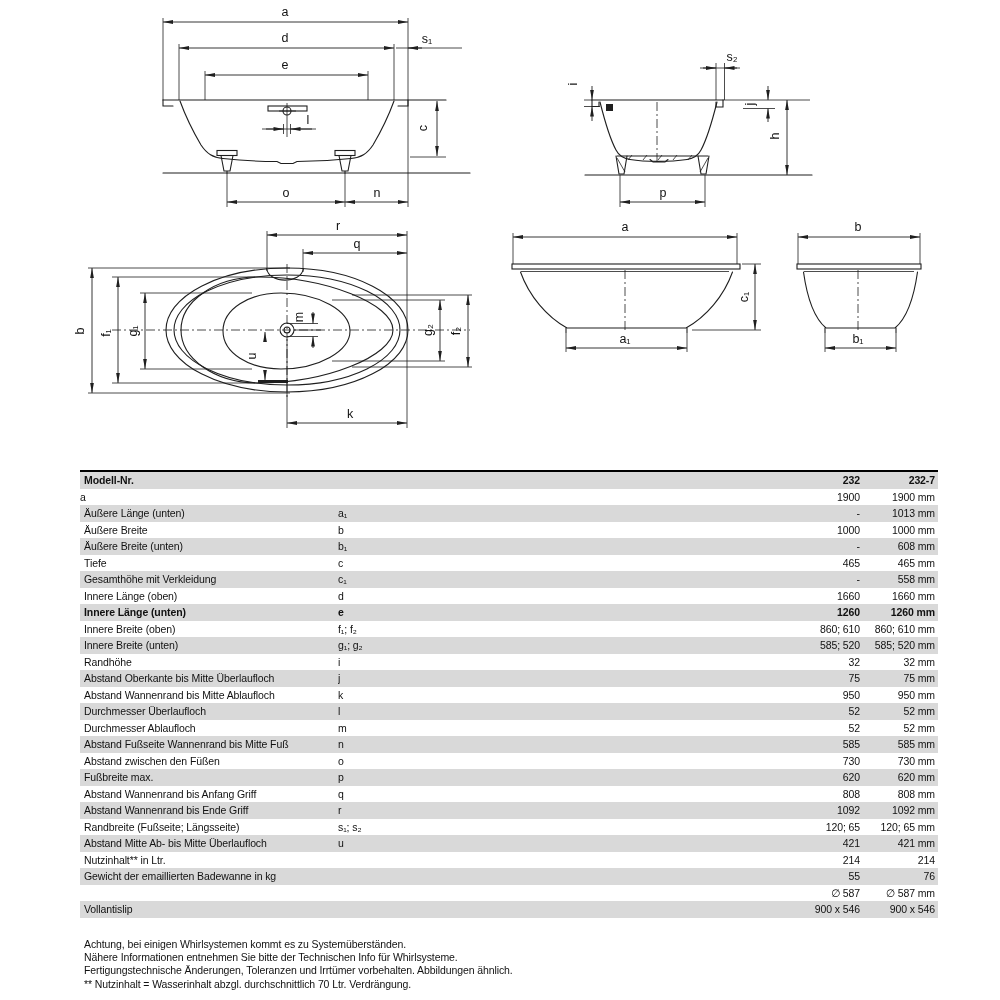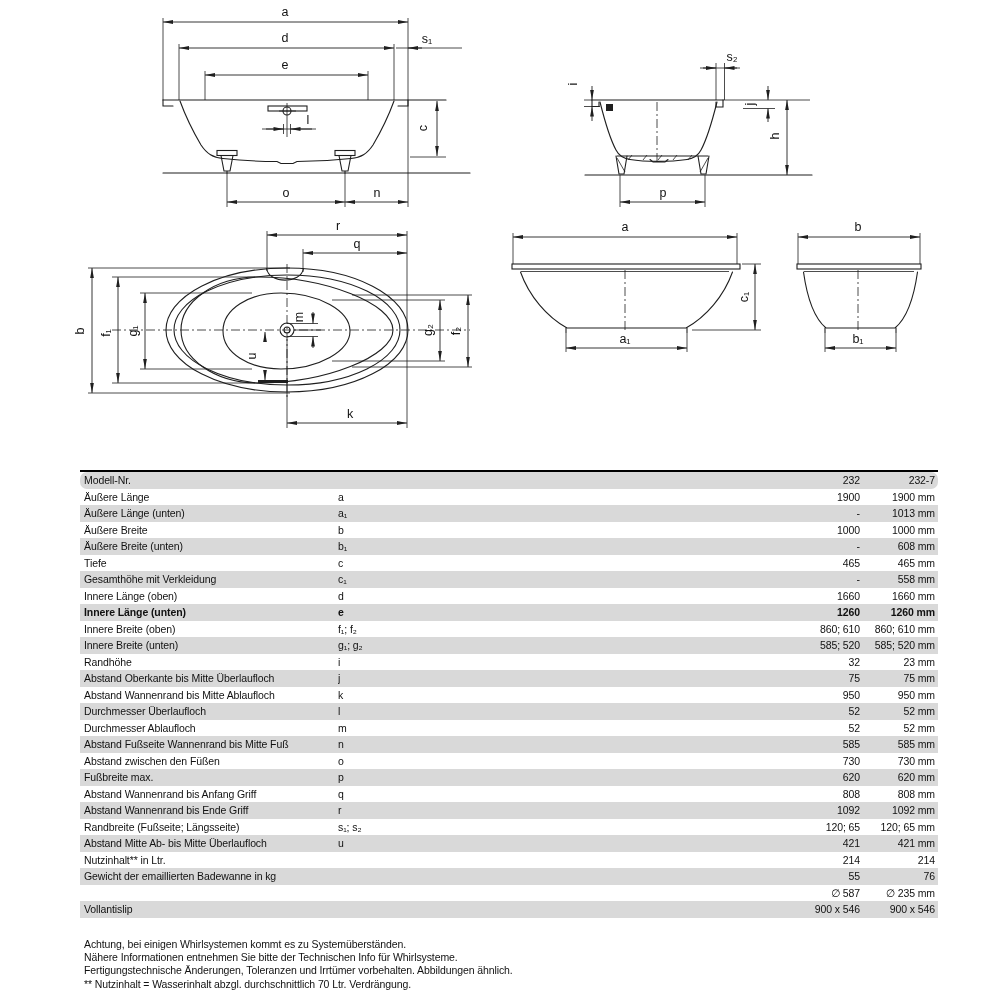--- a/index.html
+++ b/index.html
@@ -15,21 +15,21 @@
   .dimE{stroke:#1f1f1f;stroke-width:0.9;marker-end:url(#ar);}
   .thick{stroke:#1f1f1f;stroke-width:3;}
   #drawings text{font-family:"Liberation Sans","DejaVu Sans",sans-serif;font-size:12.5px;fill:#111;}
   .mid{text-anchor:middle;}
 
   
   #spec-table{position:absolute;left:80px;top:470px;width:858px;border-top:2px solid #000;}
   .trow{display:flex;height:16.5px;line-height:16.6px;font-size:10.5px;letter-spacing:-0.1px;}
   .trow:nth-child(odd){background:#d9d9d9;}
   .trow.bold{font-weight:bold;}
-  .trow.head{font-weight:normal;border-radius:7px;}
+  .trow.head{font-weight:bold;}
   .c{white-space:nowrap;overflow:hidden;}
   .c-label{width:254px;padding-left:4px;}
   .c-sym{flex:1;}
   .c-v1{width:150px;text-align:right;}
   .c-v2{width:75px;text-align:right;padding-right:3px;}
 
   
   #footnotes{position:absolute;left:84px;top:938px;font-size:10.5px;line-height:13.2px;letter-spacing:-0.1px;}
 </style>
 </head>
@@ -194,21 +194,20 @@
   </svg>
 
   <div id="spec-table">
     <div class="trow head">
       <div class="c c-label">Modell-Nr.</div>
       <div class="c c-sym"></div>
       <div class="c c-v1">232</div>
       <div class="c c-v2">232-7</div>
     </div>
     <div class="trow">
-        <div class="c c-label">Äußere Länge</div>
         <div class="c c-sym">a</div>
         <div class="c c-v1">1900</div>
         <div class="c c-v2">1900 mm</div>
       </div>
     <div class="trow">
         <div class="c c-label">Äußere Länge (unten)</div>
         <div class="c c-sym">a₁</div>
         <div class="c c-v1">-</div>
         <div class="c c-v2">1013 mm</div>
       </div>
@@ -257,21 +256,21 @@
     <div class="trow">
         <div class="c c-label">Innere Breite (unten)</div>
         <div class="c c-sym">g₁; g₂</div>
         <div class="c c-v1">585; 520</div>
         <div class="c c-v2">585; 520 mm</div>
       </div>
     <div class="trow">
         <div class="c c-label">Randhöhe</div>
         <div class="c c-sym">i</div>
         <div class="c c-v1">32</div>
-        <div class="c c-v2">23 mm</div>
+        <div class="c c-v2">32 mm</div>
       </div>
     <div class="trow">
         <div class="c c-label">Abstand Oberkante bis Mitte Überlaufloch</div>
         <div class="c c-sym">j</div>
         <div class="c c-v1">75</div>
         <div class="c c-v2">75 mm</div>
       </div>
     <div class="trow">
         <div class="c c-label">Abstand Wannenrand bis Mitte Ablaufloch</div>
         <div class="c c-sym">k</div>
@@ -340,21 +339,21 @@
       </div>
     <div class="trow">
         <div class="c c-label">Gewicht der emaillierten Badewanne in kg</div>
         <div class="c c-sym"></div>
         <div class="c c-v1">55</div>
         <div class="c c-v2">76</div>
       </div>
     <div class="trow">
         <div class="c c-sym"></div>
         <div class="c c-v1">∅ 587</div>
-        <div class="c c-v2">∅ 235 mm</div>
+        <div class="c c-v2">∅ 587 mm</div>
       </div>
     <div class="trow">
         <div class="c c-label">Vollantislip</div>
         <div class="c c-sym"></div>
         <div class="c c-v1">900 x 546</div>
         <div class="c c-v2">900 x 546</div>
       </div>
   </div>
 
   <div id="footnotes">

